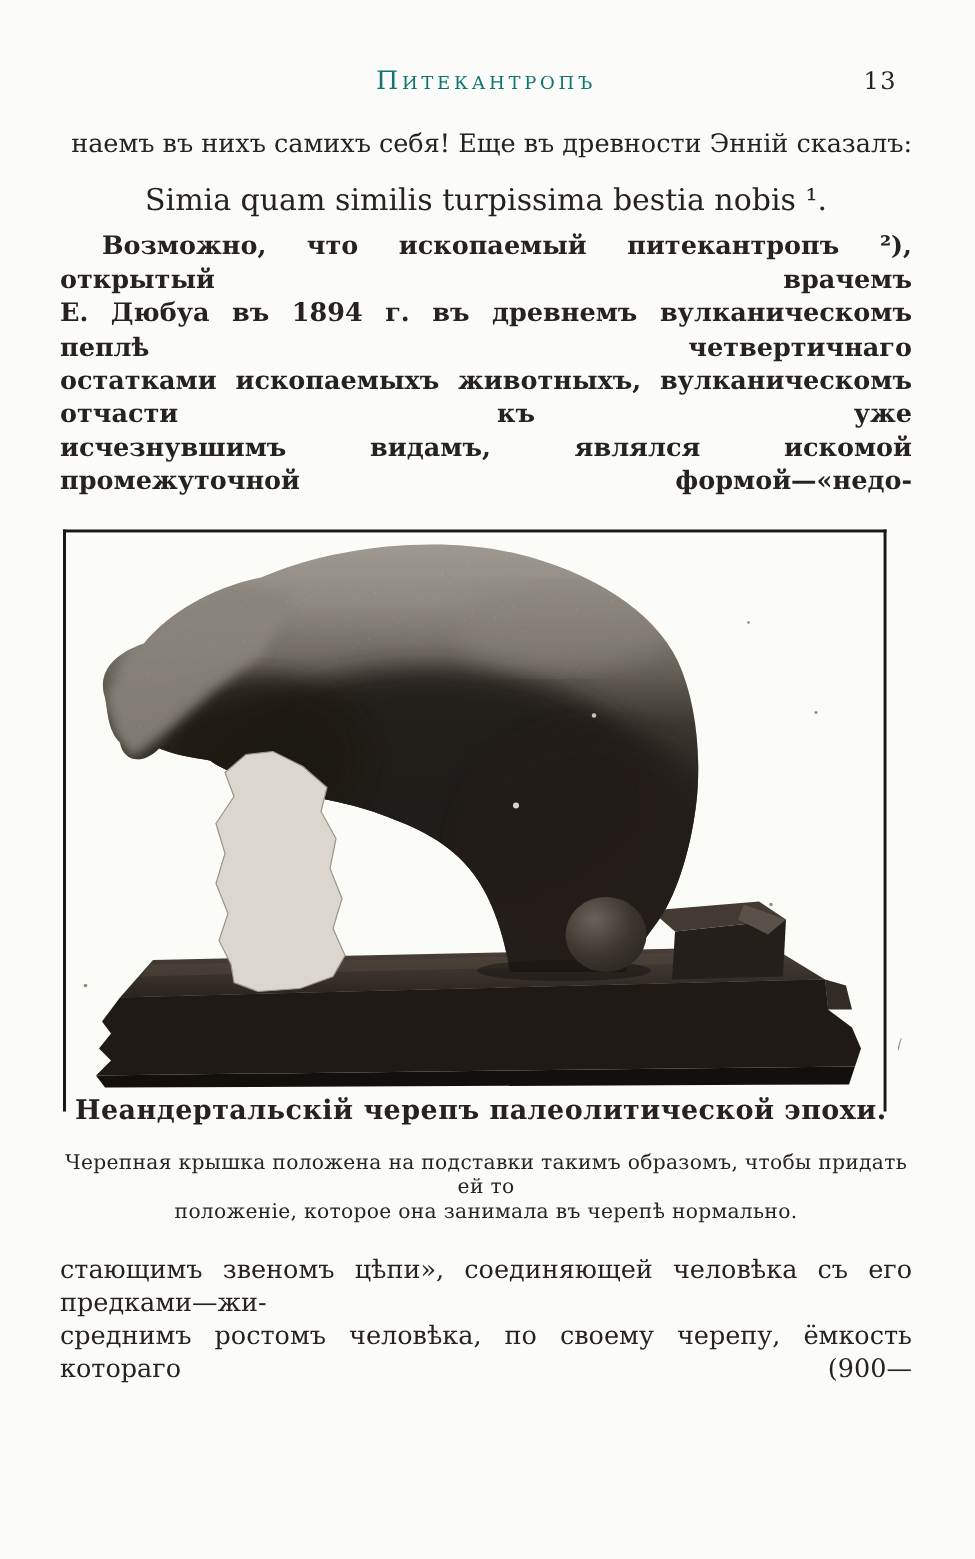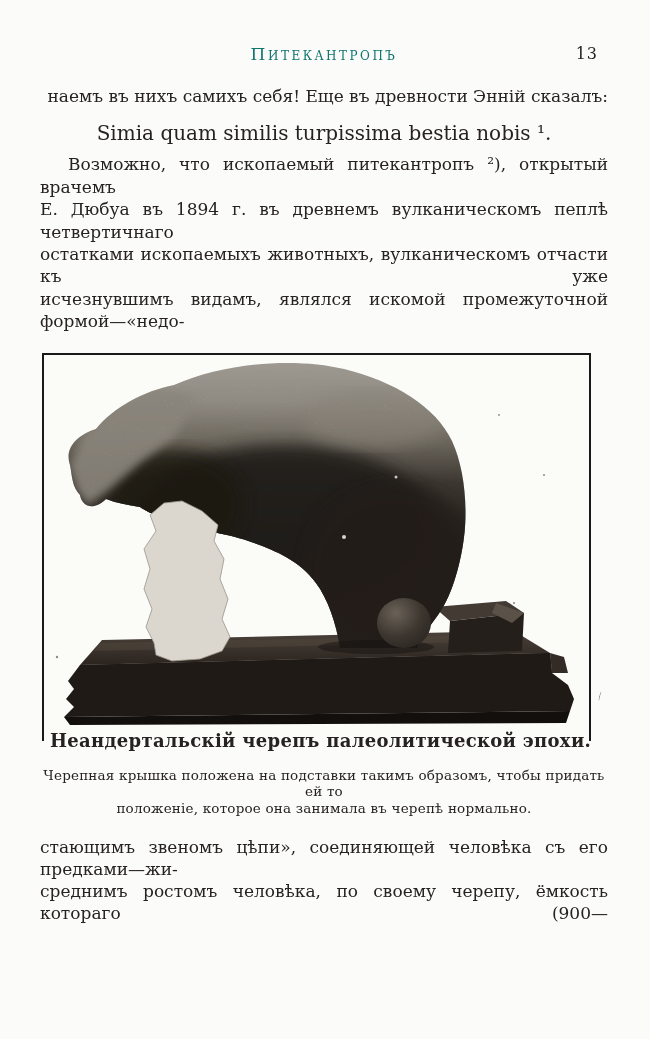--- a/index.html
+++ b/index.html
@@ -16,21 +16,21 @@
     letter-spacing:2.5px;color:#0f766e;
   }
   .hnum{position:absolute;right:10px;top:0;font-size:16px;letter-spacing:1px;}
   
   .bodytext{font-size:17px;line-height:22.4px;}
   .jline{text-align:justify;text-align-last:justify;}
   .lline{text-align:right;}
   .indent{text-indent:28px;}
   .para1{margin-top:21px;}
   .latin{margin-top:15px;text-align:center;font-size:20px;line-height:22px;}
-  .para2{margin-top:9px;}
+  .para2{margin-top:9px;font-weight:bold;}
   
   .figwrap{margin-top:20px;margin-left:2px;width:549px;position:relative;}
   .frame{
     box-sizing:border-box;width:549px;height:388px;
     border:2px solid #191919;border-bottom:none;
     background:#fcfcfa;overflow:hidden;
   }
   .frame svg{display:block;}
   .capline{
     position:absolute;left:0;right:0;bottom:-9px;

